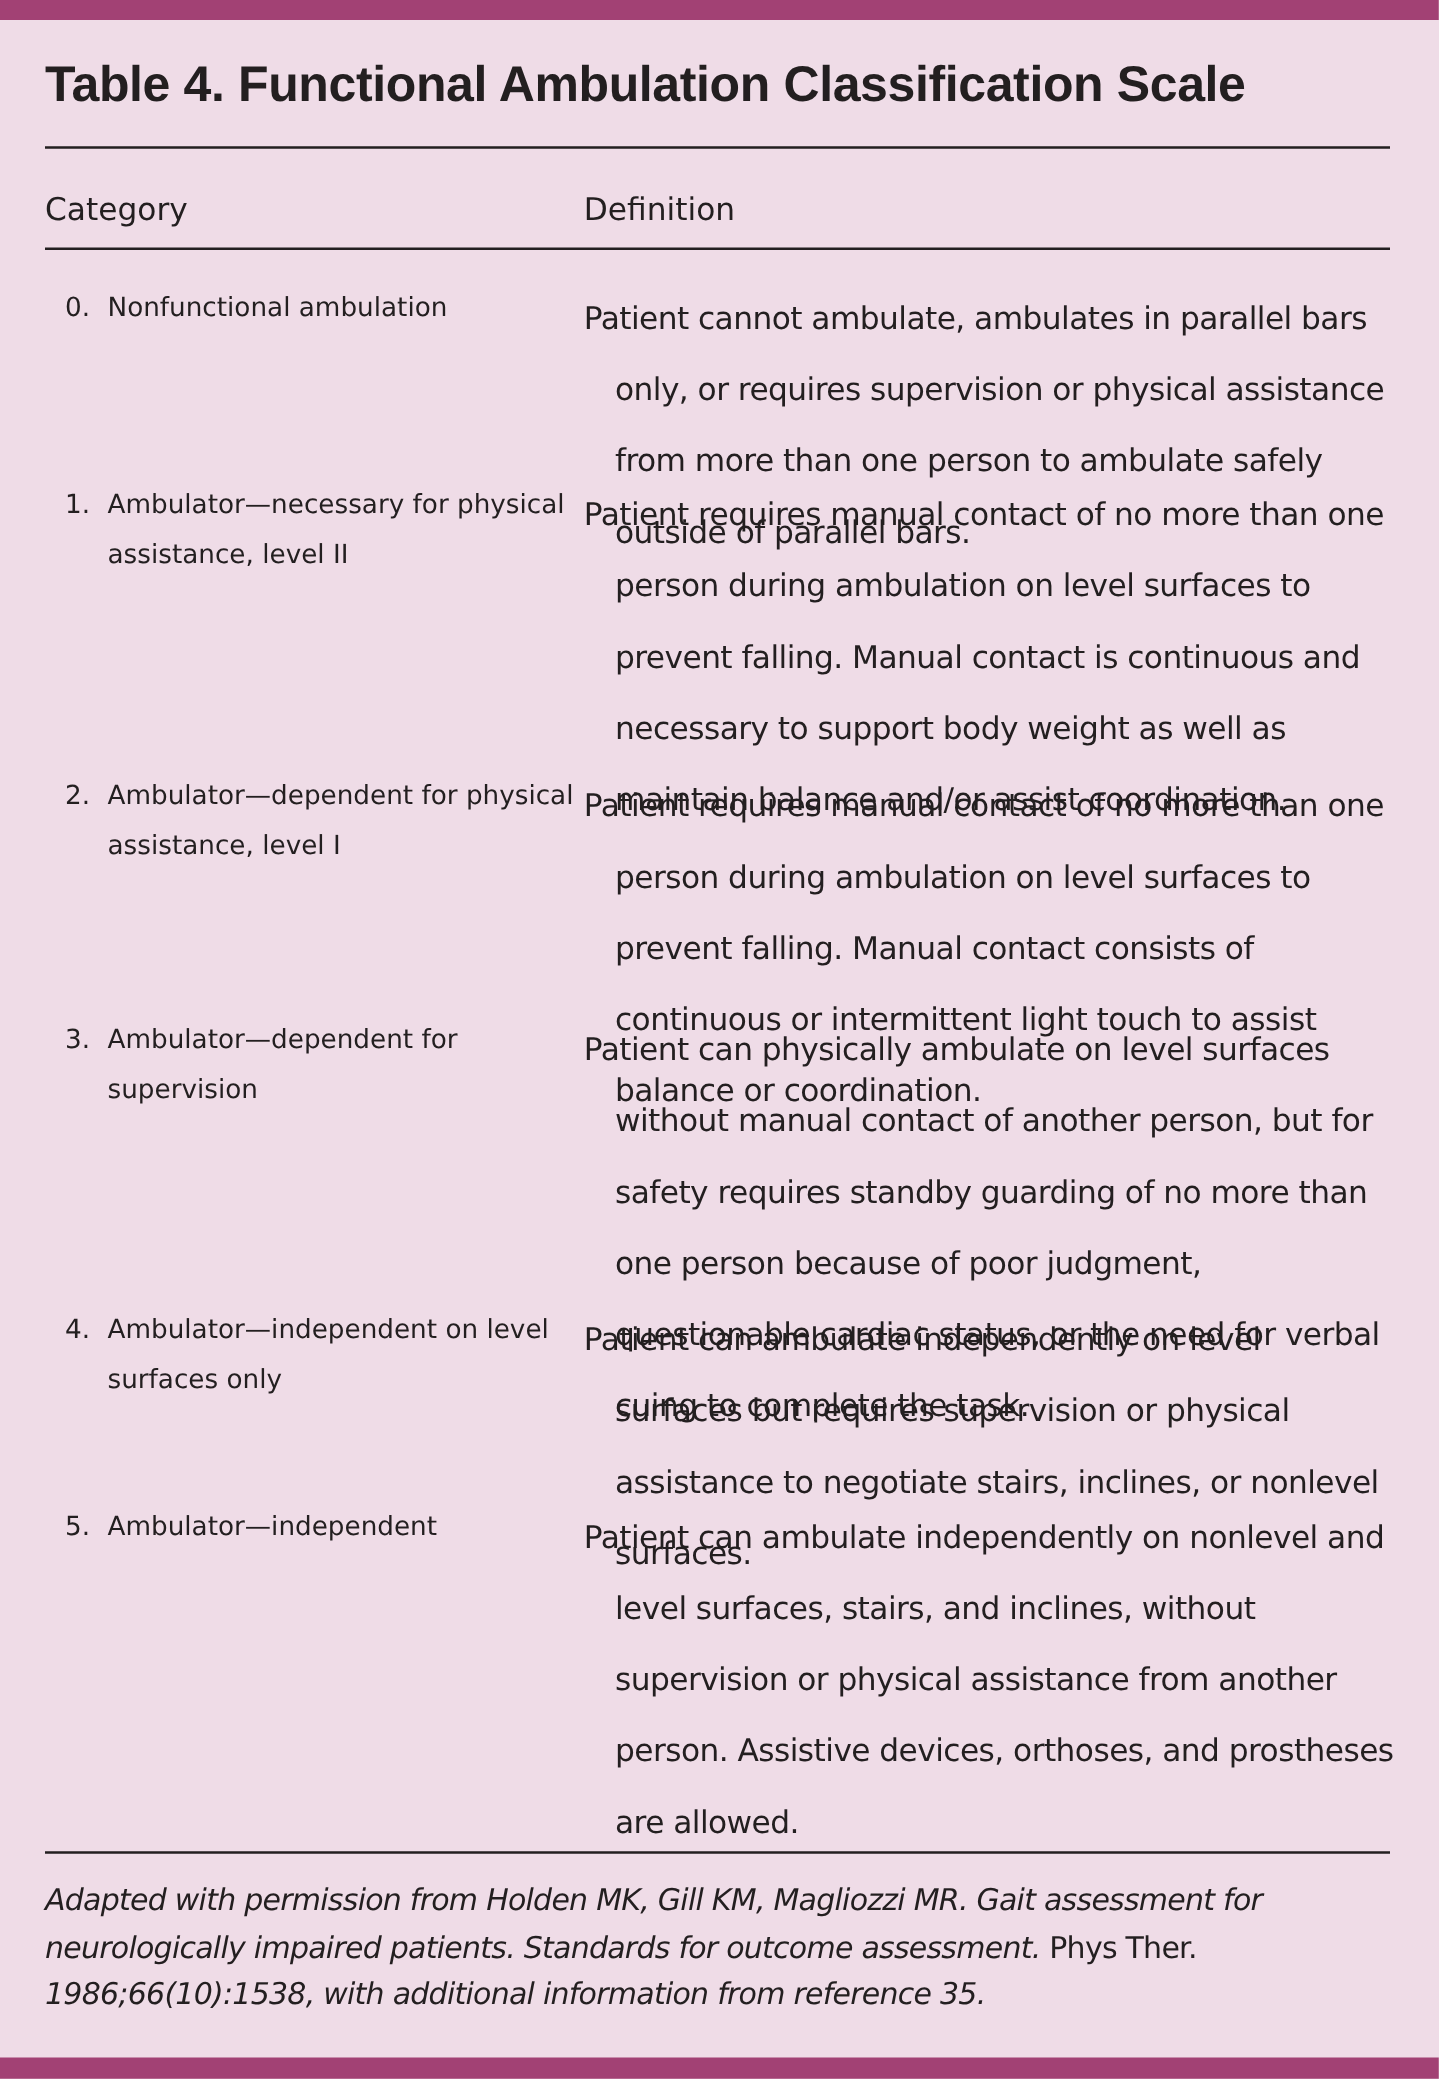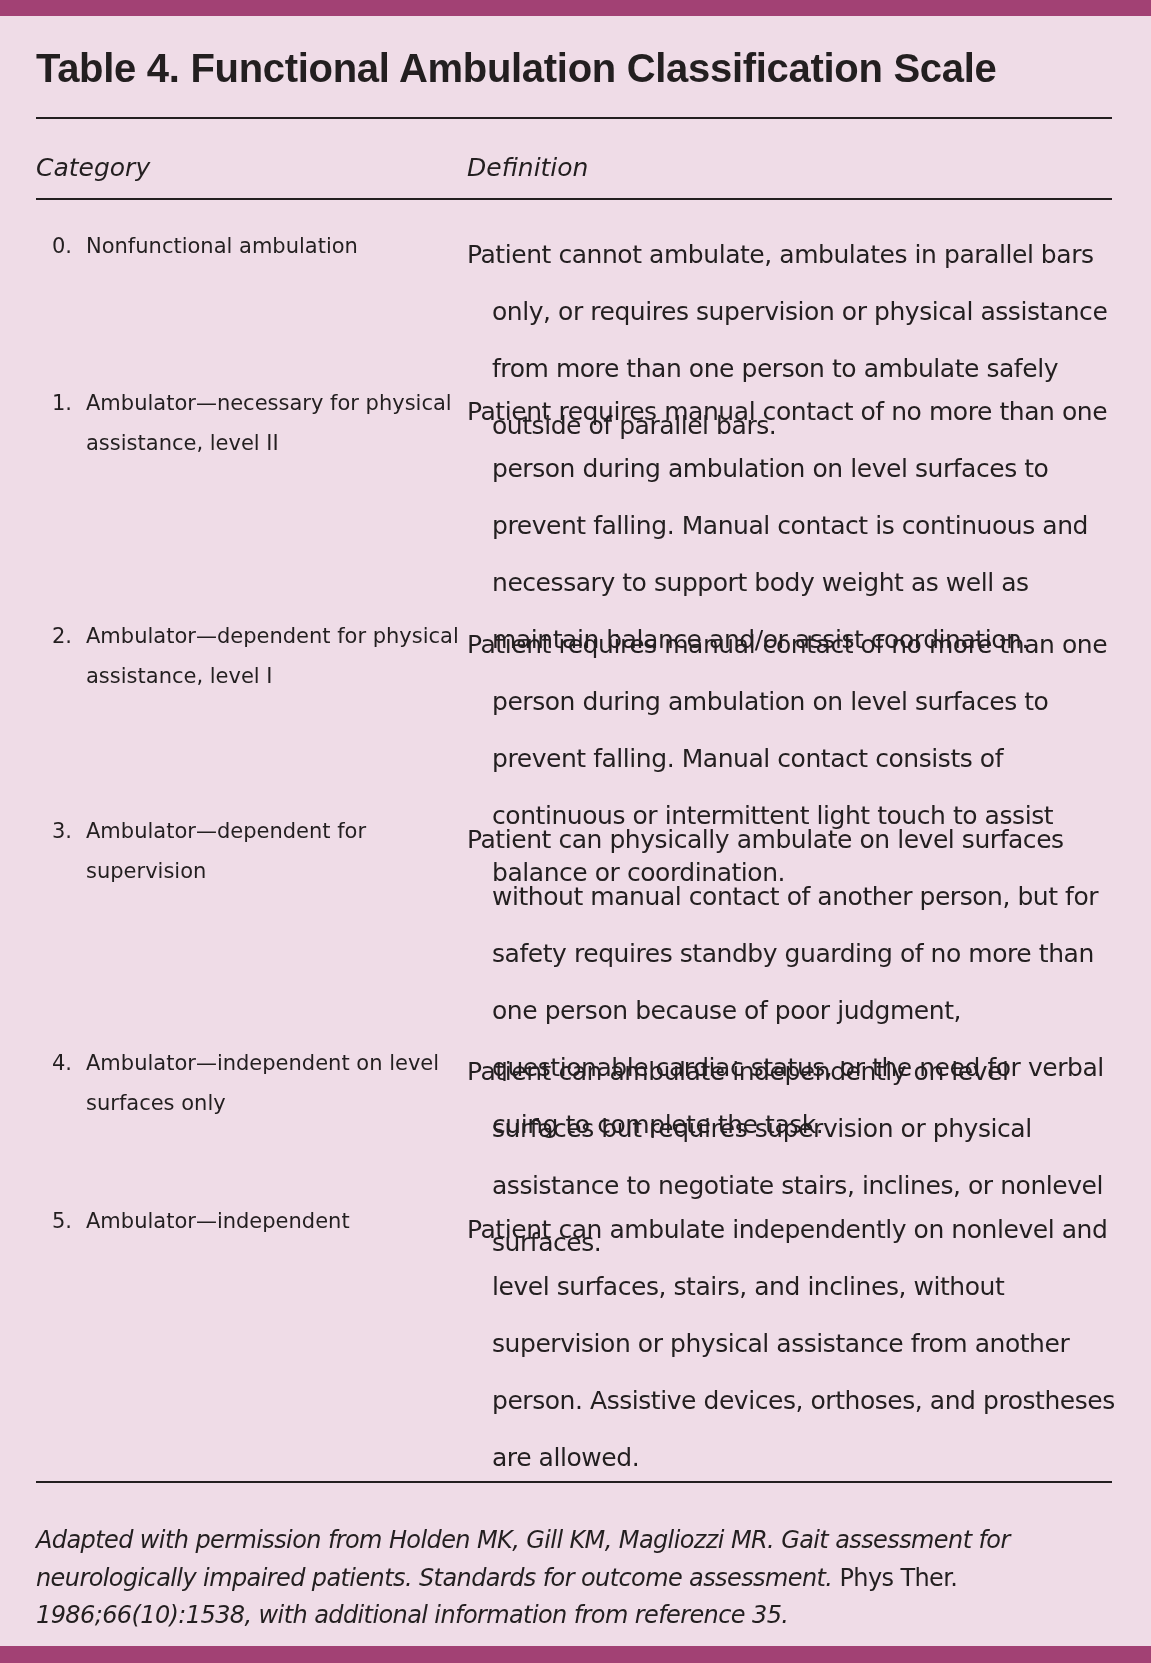--- a/index.html
+++ b/index.html
@@ -23,41 +23,41 @@
       font-weight: bold; font-size: 40px; letter-spacing: -0.3px;
       margin: 0; white-space: nowrap;
     }
     .rule {
       position: absolute; left: 36px; width: 1076px; background: #231F20;
     }
     .rule-1 { top: 117px; height: 2px; }
     .rule-2 { top: 198px; height: 2px; }
     .rule-3 { top: 1481px; height: 2px; }
     .th {
-      position: absolute; top: 153px; font-style: italic;
+      position: absolute; top: 153px; 
       font-size: 25px; font-weight: normal;
     }
     .th-cat { left: 36px; }
     .th-def { left: 467px; }
     .rows { position: absolute; left: 36px; top: 226px; width: 1080px; }
     .row { position: absolute; left: 0; width: 1080px; }
     .cat {
       position: absolute; left: 16px; width: 410px;
       font-size: 21px; line-height: 40px;
       padding-left: 34px; text-indent: -34px; box-sizing: border-box;
     }
     .def {
       position: absolute; left: 431px; width: 650px;
       font-size: 25px; line-height: 57px; letter-spacing: -0.45px;
       padding-left: 25px; text-indent: -25px; box-sizing: border-box;
     }
     .cat .num { display: inline-block; width: 34px; text-indent: 0; }
     .footnote {
       position: absolute; left: 36px; top: 1502px; width: 1080px;
-      font-size: 24px; line-height: 37.5px; letter-spacing: -0.6px; margin-top: 20px;
+      font-size: 24px; line-height: 37.5px; letter-spacing: -0.6px;
     }
     .footnote .it { font-style: italic; }
   </style>
 </head>
 <body>
 
 <div class="bar-top"></div>
 
 <h1 class="title">Table 4. Functional Ambulation Classification Scale</h1>
 

